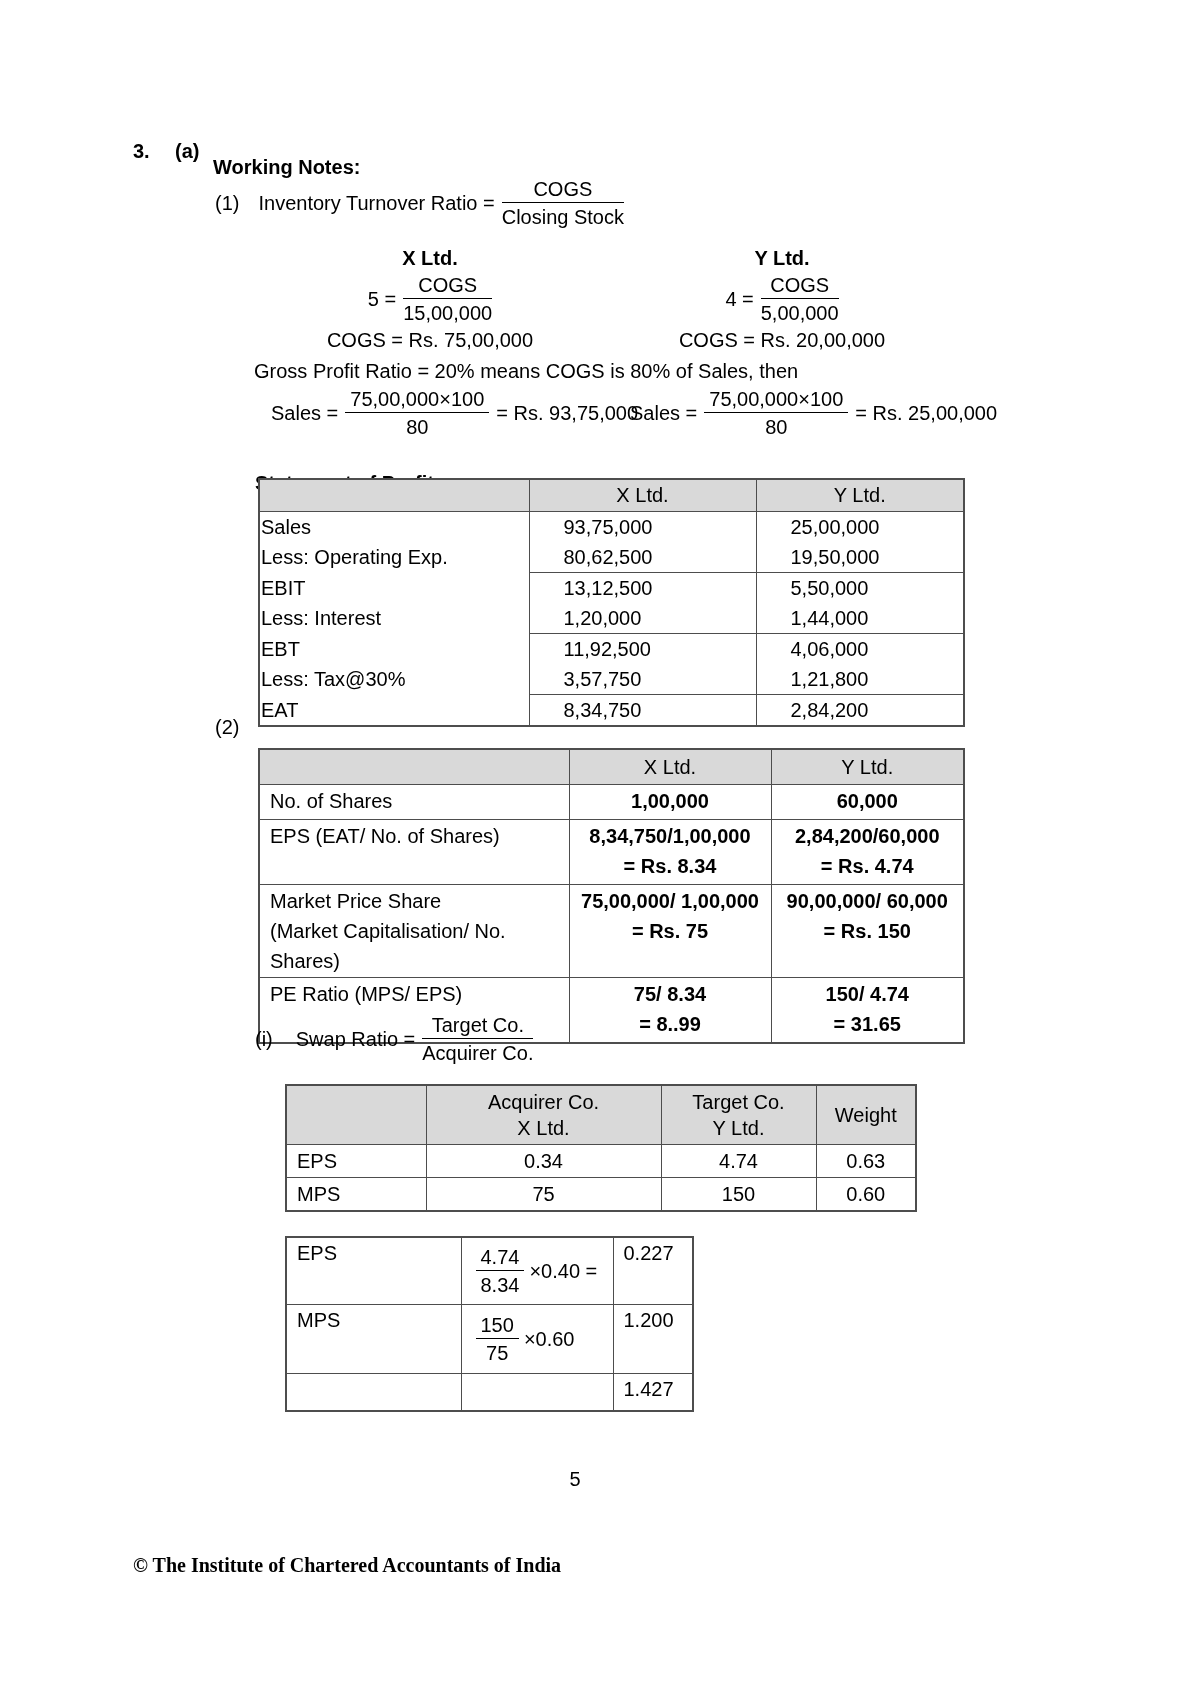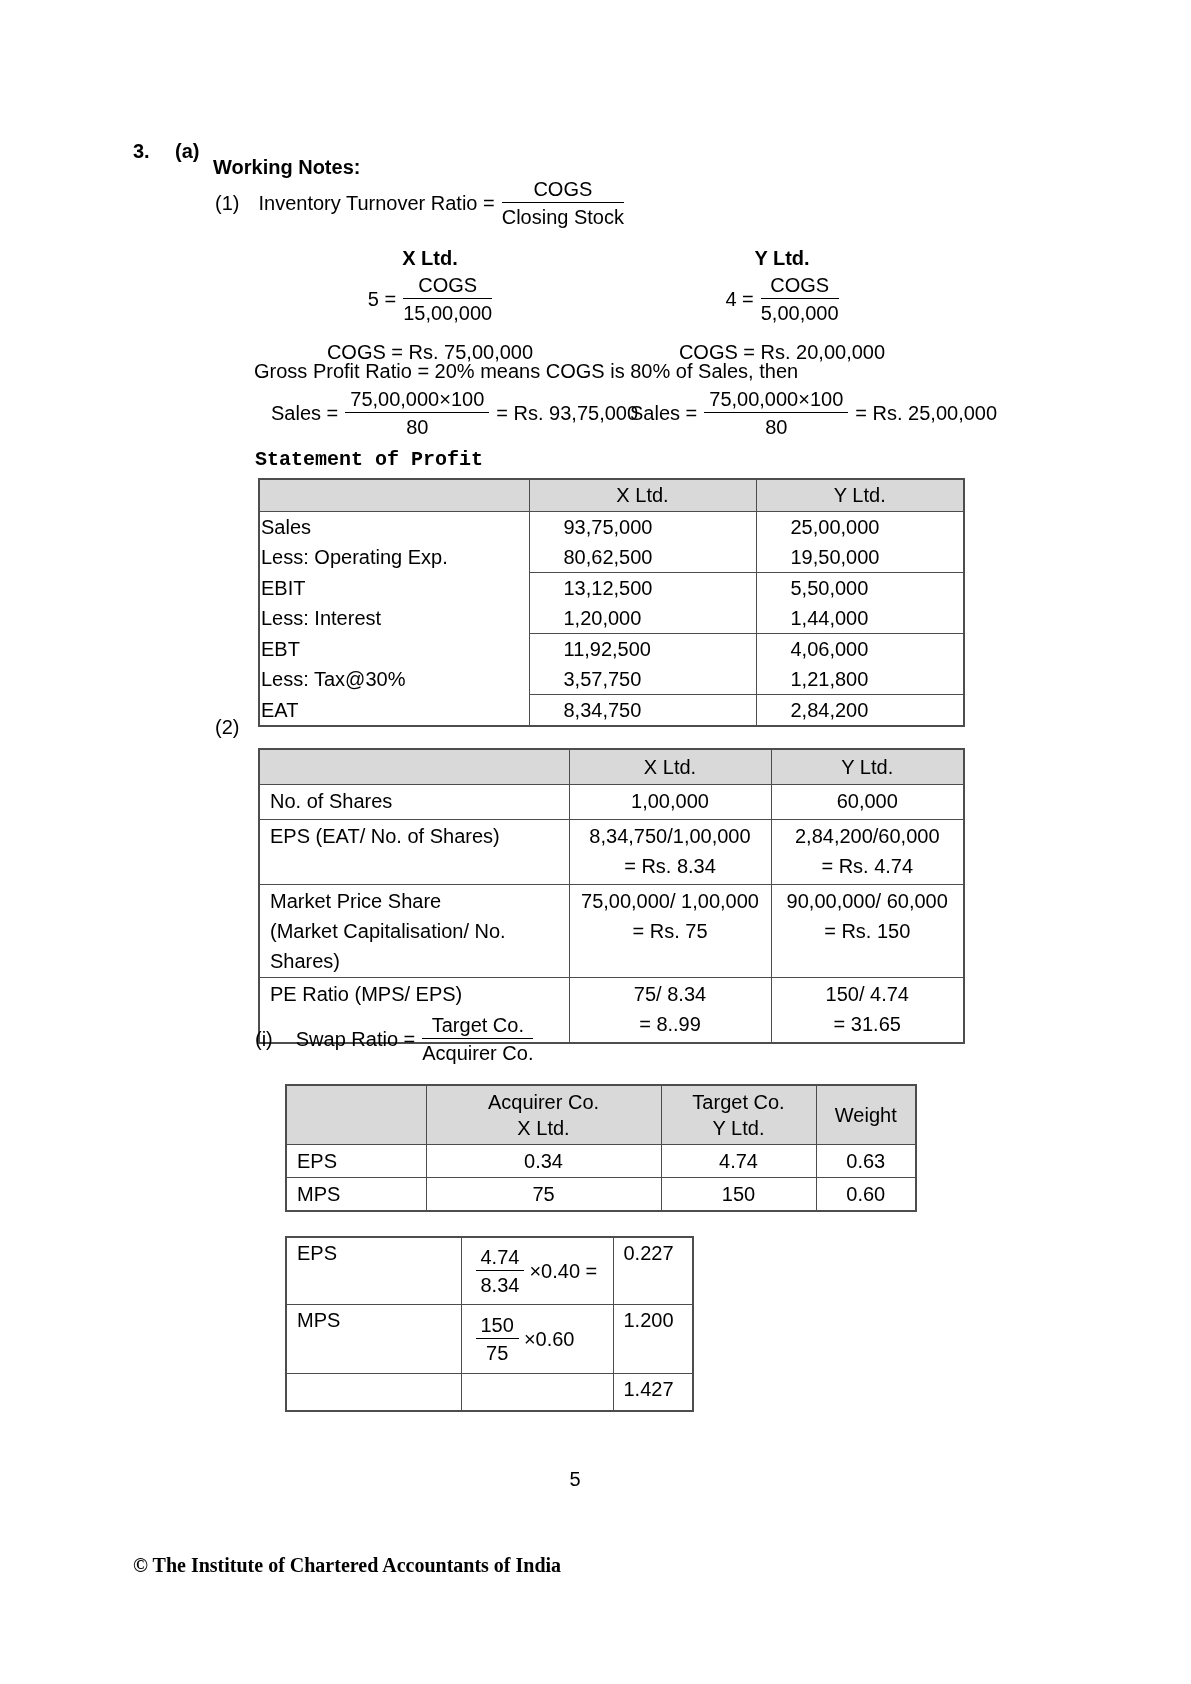--- a/index.html
+++ b/index.html
@@ -15,42 +15,42 @@
 
   
   .eqn { display:flex; align-items:center; gap:7px; height:58px; white-space:nowrap; }
   .frac { display:inline-block; text-align:center; vertical-align:middle; }
   .frac .fnum { display:block; border-bottom:1.6px solid #000; padding:0 5px 1px 5px; line-height:24px; }
   .frac .fden { display:block; padding-top:2px; line-height:24px; }
 
   .colblock { width:320px; text-align:center; }
   .colblock .cb-title { font-weight:bold; line-height:24px; }
   .colblock .cb-eq { display:flex; justify-content:center; align-items:center; gap:7px; height:58px; }
-  .colblock .cb-cogs { line-height:24px; margin-top:12px; }
+  .colblock .cb-cogs { line-height:24px; margin-top:0; }
 
   
   table { border-collapse:collapse; table-layout:fixed; font-size:20px; }
   td, th { font-weight:normal; overflow:hidden; }
   .hdr { background:#d9d9d9; }
 
   
   .t1 { border:2px solid #4d4d4d; width:705px; }
   .t1 th { height:29px; border-bottom:1.5px solid #4d4d4d; text-align:center; }
   .t1 td { height:28px; line-height:28px; }
   .t1 .lab { text-align:left; border-right:1.5px solid #4d4d4d; }
   .t1 .num { text-align:left;padding-left:34px; }
   .t1 .mid { border-right:1.5px solid #4d4d4d; }
   .t1 tr.sub td.num { border-bottom:1.5px solid #4d4d4d; }
 
   
   .t2 { border:2px solid #4d4d4d; width:705px; }
   .t2 th { height:32px; border:1.5px solid #4d4d4d; text-align:center; }
   .t2 td { border:1.5px solid #4d4d4d; vertical-align:top; padding-top:1px; }
   .t2 .lab { text-align:left; padding-left:10px; }
-  .t2 .num { text-align:center; }
+  .t2 .num { text-align:center;font-weight:bold; }
   .t2 tr.one td { height:32px; line-height:30px; }
   .t2 tr.two td { height:62px; line-height:30px; }
   .t2 .l { display:block; line-height:30px; }
 
   
   .t3 { border:2px solid #4d4d4d; width:630px; }
   .t3 th { height:56px; border:1.5px solid #4d4d4d; text-align:center; vertical-align:middle; }
   .t3 th .l { display:block; line-height:26px; }
   .t3 td { height:30px; line-height:30px; border:1.5px solid #4d4d4d; }
   .t3 .lab { text-align:left; padding-left:10px; }
@@ -121,21 +121,21 @@
   </div>
   <div class="abs eqn" style="left:630px; top:384px;">
     <span>Sales =</span>
     <span class="frac">
       <span class="fnum">75,00,000×100</span>
       <span class="fden">80</span>
     </span>
     <span>= Rs. 25,00,000</span>
   </div>
 
-  <div class="abs bold" style="left:255px; top:448px;font-family:Liberation Mono, monospace;">Statement of Profit</div>
+  <div class="abs bold" style="left:255px; top:472px;">Statement of Profit</div>
 
   <table class="t1 abs" style="left:258px; top:478px;">
     <colgroup>
         <col style="width:270px">
         <col style="width:227px">
         <col style="width:208px">
       </colgroup>
     <tbody>
         <tr class="hdr">
       <th class="lab"></th>

